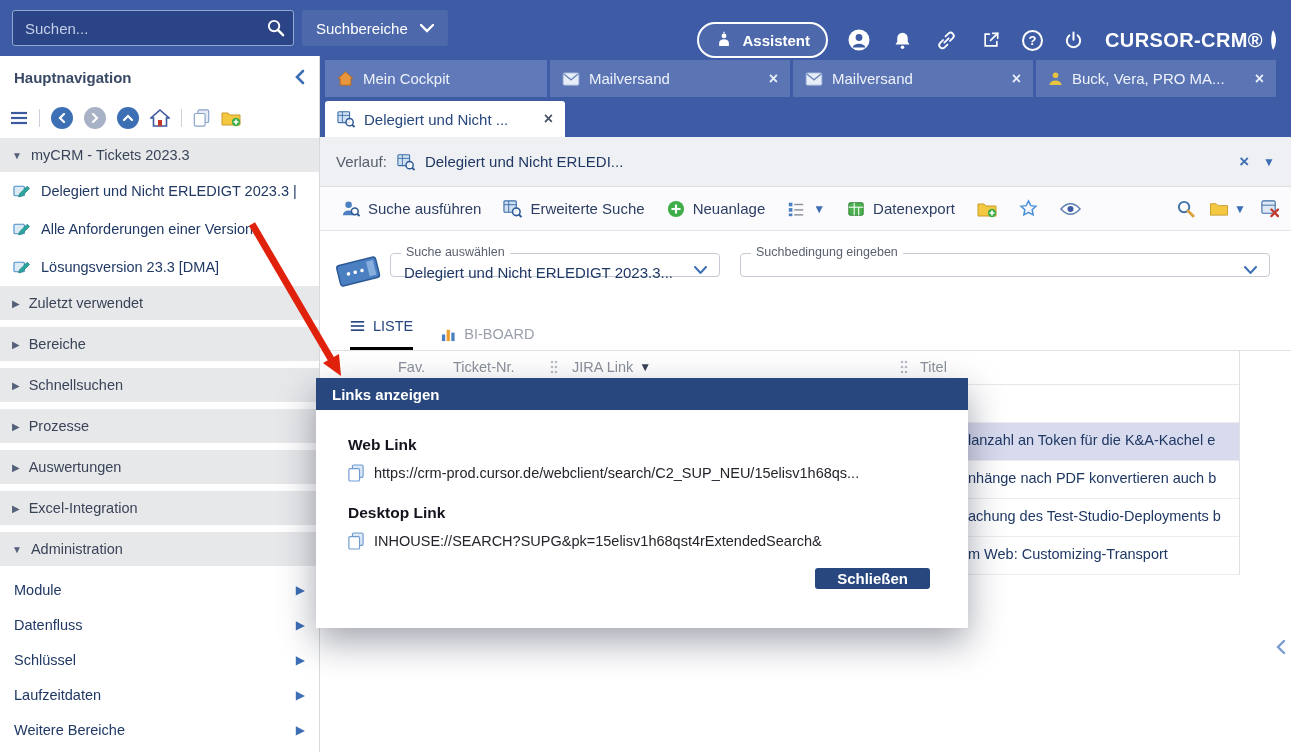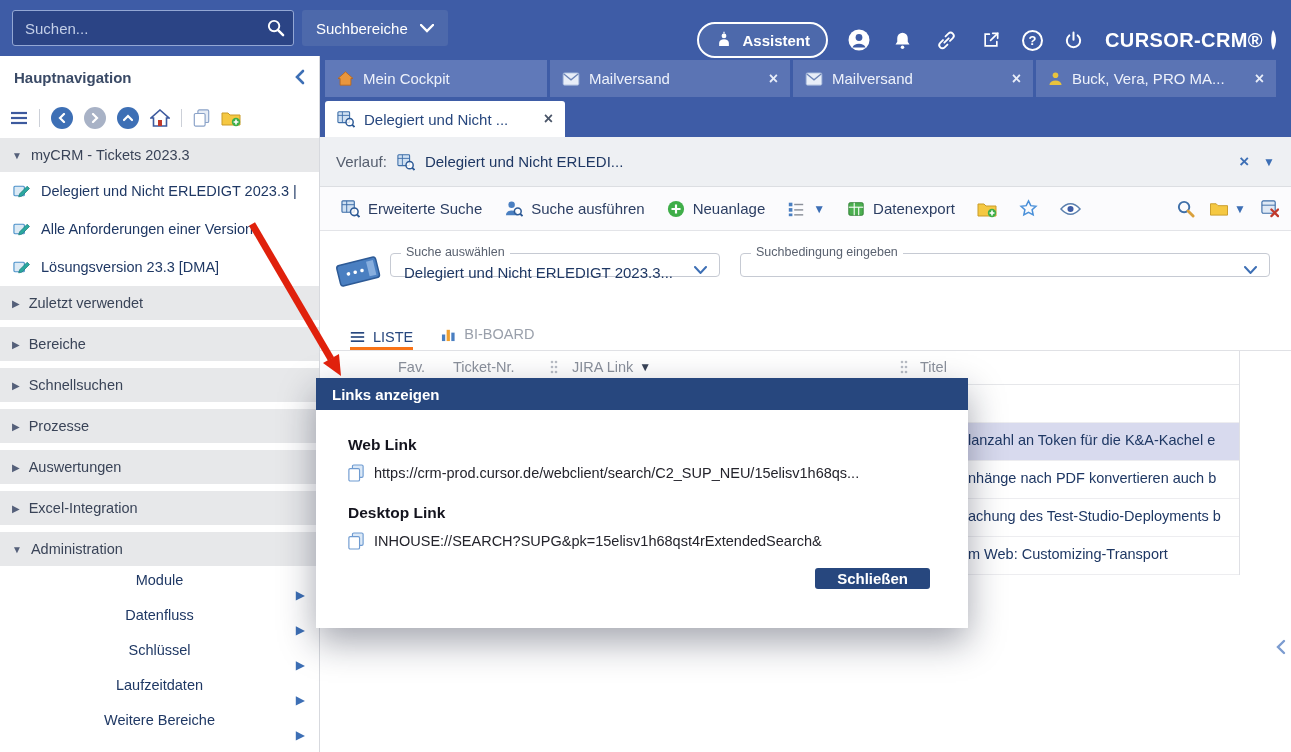--- a/index.html
+++ b/index.html
@@ -38,21 +38,21 @@
   .sb-sep { width:1px; height:18px; background:#ccd0d8; }
   .nav-circle { width:22px; height:22px; border-radius:50%; display:flex; align-items:center;
     justify-content:center; cursor:pointer; }
   .sb-sec { height:34px; background:#e7e8ea; display:flex; align-items:center; gap:9px;
     padding:0 12px; margin:0 0 7px 0; font-size:14.5px; color:#3a4458; cursor:pointer; }
   .sb-sec.expanded { margin-bottom:0; }
   .tri { font-size:10px; color:#55607a; }
   .sb-item { height:38px; display:flex; align-items:center; gap:10px; padding:0 13px;
     font-size:14.5px; color:#1f3864; cursor:pointer; }
   .sb-admin-item { height:35px; display:flex; align-items:center; padding:0 14px;
-    font-size:14.5px; color:#1f3864; cursor:pointer;flex-direction:column; }
+    font-size:14.5px; color:#1f3864; cursor:pointer; }
   .sb-arrow { margin-left:auto; color:#3d6fb5; font-size:12px; }
 
   
   .main { position:absolute; top:56px; left:320px; width:971px; height:696px; background:#fff; }
   .tabstrip { height:41px; background:#3e5ca6; display:flex; align-items:flex-end; padding-left:5px; gap:3px; }
   .tab { height:37px; background:#5b74b4; display:flex; align-items:center; gap:9px; padding:0 12px;
     color:#eef2fb; cursor:pointer; overflow:hidden; white-space:nowrap; }
   .tab.first { background:#6079b9; width:222px; }
   .tab.w240 { width:240px; }
   .tab .close { margin-left:auto; color:#e8edf8; font-weight:bold; font-size:16px; cursor:pointer; }
@@ -82,21 +82,21 @@
   .fs1 { left:70px; width:330px; }
   .fs2 { left:420px; width:530px; }
   .fieldset .lbl { position:absolute; top:-9px; left:10px; background:#fff; padding:0 5px;
     font-size:12.5px; color:#5a6270; white-space:nowrap; }
   .fieldset .val { position:absolute; left:13px; top:10px; color:#1f3864; white-space:nowrap; }
   .fieldset .chev { position:absolute; right:12px; top:12px; }
 
   .viewtabs { height:36px; border-bottom:1px solid #e0e1e5; display:flex; align-items:flex-end;
     gap:28px; padding-left:30px; background:#fff; }
   .vtab { display:flex; align-items:center; gap:8px; font-size:14.5px; padding-bottom:8px; cursor:pointer; }
-  .vtab.active { color:#27477e; border-bottom:3px solid #f97316; padding-bottom:2px; }
+  .vtab.active { color:#27477e; border-bottom:3px solid #000000; padding-bottom:13px; }
   .vtab.inactive { color:#9aa0ab; }
 
   .grid { margin:0 51px 0 20px; border-right:1px solid #dfe0e5; }
   .thead { height:34px; position:relative; border-bottom:1px solid #e6e7ea; color:#8b919c; font-size:14.5px; }
   .th { position:absolute; top:8px; cursor:pointer; display:flex; align-items:center; gap:6px; }
   .drag-dots { position:absolute; top:8px; color:#b9bdc6; }
   .filter-row { height:38px; border-bottom:1px solid #ededf0; }
   .row { height:38px; border-bottom:1px solid #ededf0; position:relative; color:#1f3864; font-size:14.5px; cursor:pointer; }
   .row.hl { background:#d8daee; }
   .row .frag { position:absolute; left:628px; top:9px; white-space:nowrap; overflow:hidden; max-width:270px; }
@@ -386,36 +386,36 @@
     <span class="verlauf-value">Delegiert und Nicht ERLEDI...</span>
     <span class="verlauf-right">
       <span class="x">×</span>
       <span class="chev-down">▼</span>
     </span>
   </div>
 
   <div class="toolbar">
     <div class="tb-item">
       <svg width="19" height="19" viewBox="0 0 20 20">
+          <circle cx="8" cy="6" r="3.4" fill="#4a7fc1"></circle>
+          <path d="M2 17 a6 5 0 0 1 12 0 Z" fill="#4a7fc1"></path>
+          <circle cx="14.5" cy="13" r="3.6" fill="#fff" fill-opacity="0.6" stroke="#2d5a96" stroke-width="1.6"></circle>
+          <line x1="17" y1="15.5" x2="19.5" y2="18" stroke="#2d5a96" stroke-width="2"></line>
+        </svg>
+      <span>Suche ausführen</span>
+    </div>
+    <div class="tb-item">
+      <svg width="19" height="19" viewBox="0 0 20 20">
           <rect x="1" y="2" width="13" height="12" rx="1" fill="#cfe0f2" stroke="#3d6ea8" stroke-width="1.2"></rect>
           <line x1="1" y1="6" x2="14" y2="6" stroke="#3d6ea8"></line>
           <line x1="6" y1="2" x2="6" y2="14" stroke="#3d6ea8"></line>
           <circle cx="14" cy="13.5" r="4" fill="#ffffffcc" stroke="#2d5a96" stroke-width="1.6"></circle>
           <line x1="16.8" y1="16.3" x2="19.4" y2="18.9" stroke="#2d5a96" stroke-width="2"></line>
         </svg>
       <span>Erweiterte Suche</span>
-    </div>
-    <div class="tb-item">
-      <svg width="19" height="19" viewBox="0 0 20 20">
-          <circle cx="8" cy="6" r="3.4" fill="#4a7fc1"></circle>
-          <path d="M2 17 a6 5 0 0 1 12 0 Z" fill="#4a7fc1"></path>
-          <circle cx="14.5" cy="13" r="3.6" fill="#fff" fill-opacity="0.6" stroke="#2d5a96" stroke-width="1.6"></circle>
-          <line x1="17" y1="15.5" x2="19.5" y2="18" stroke="#2d5a96" stroke-width="2"></line>
-        </svg>
-      <span>Suche ausführen</span>
     </div>
     <div class="tb-item">
       <svg width="18" height="18" viewBox="0 0 20 20">
           <circle cx="10" cy="10" r="9" fill="#3fae49"></circle>
           <path d="M10 5 v10 M5 10 h10" stroke="#fff" stroke-width="2.4"></path>
         </svg>
       <span>Neuanlage</span>
     </div>
     <div class="tb-item">
       <svg width="18" height="18" viewBox="0 0 20 20">

